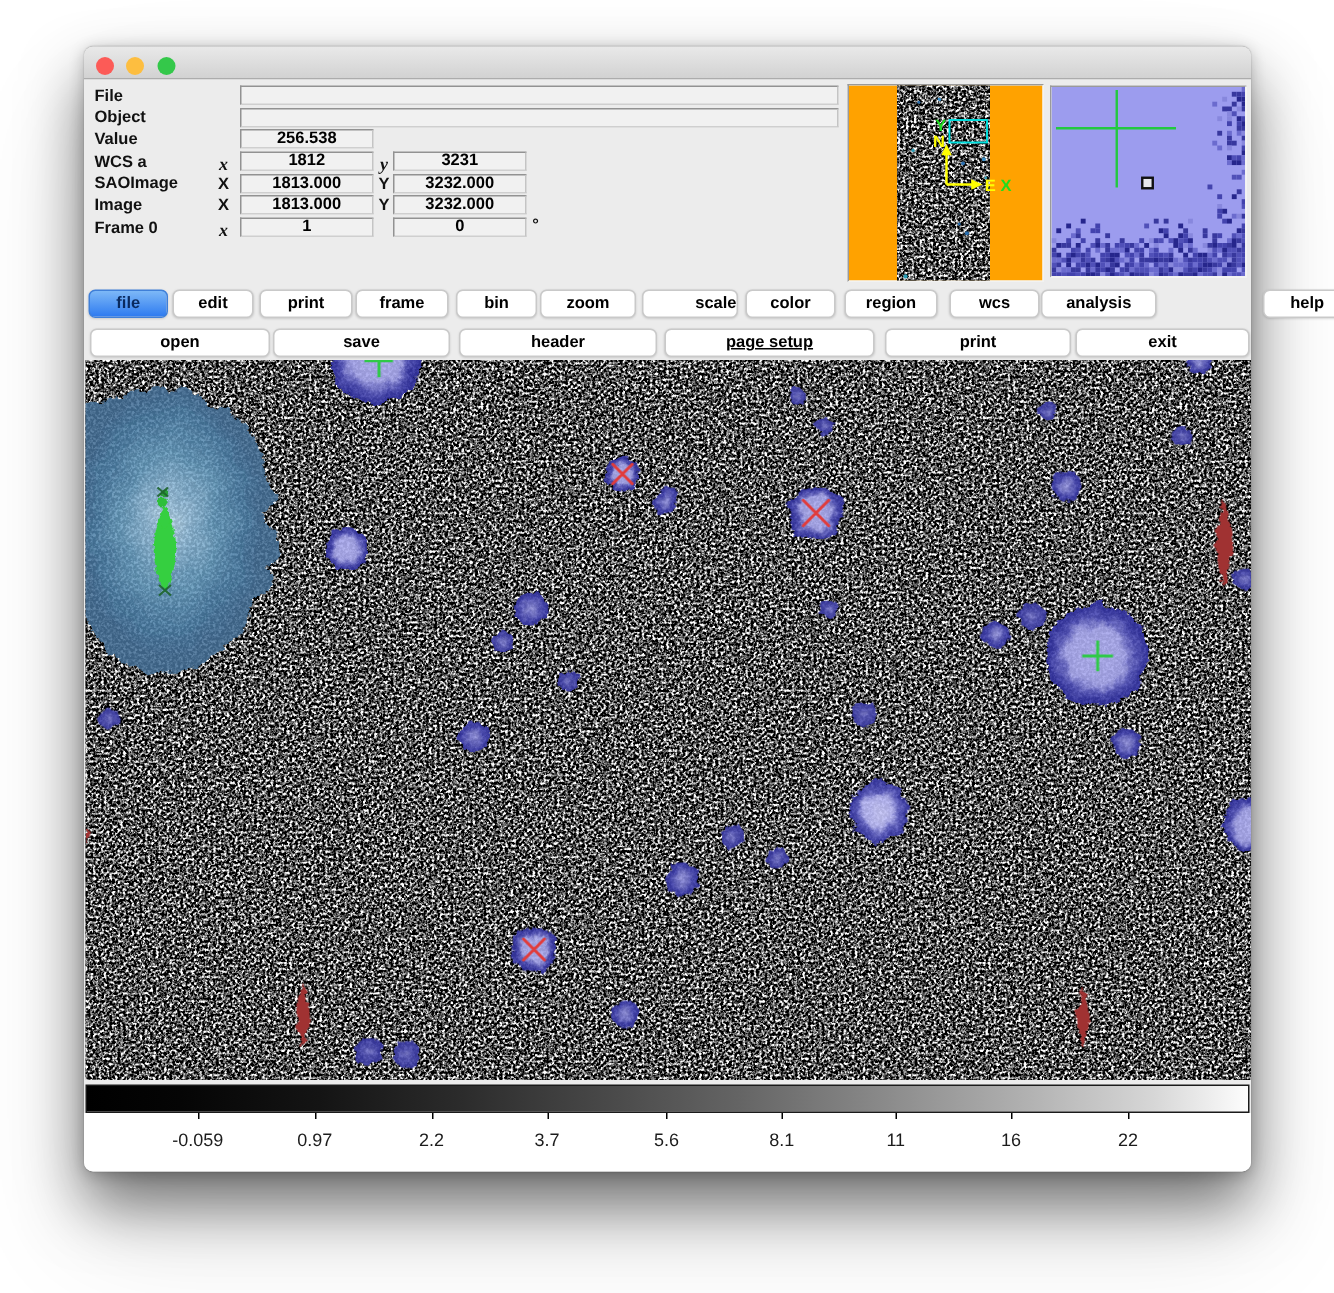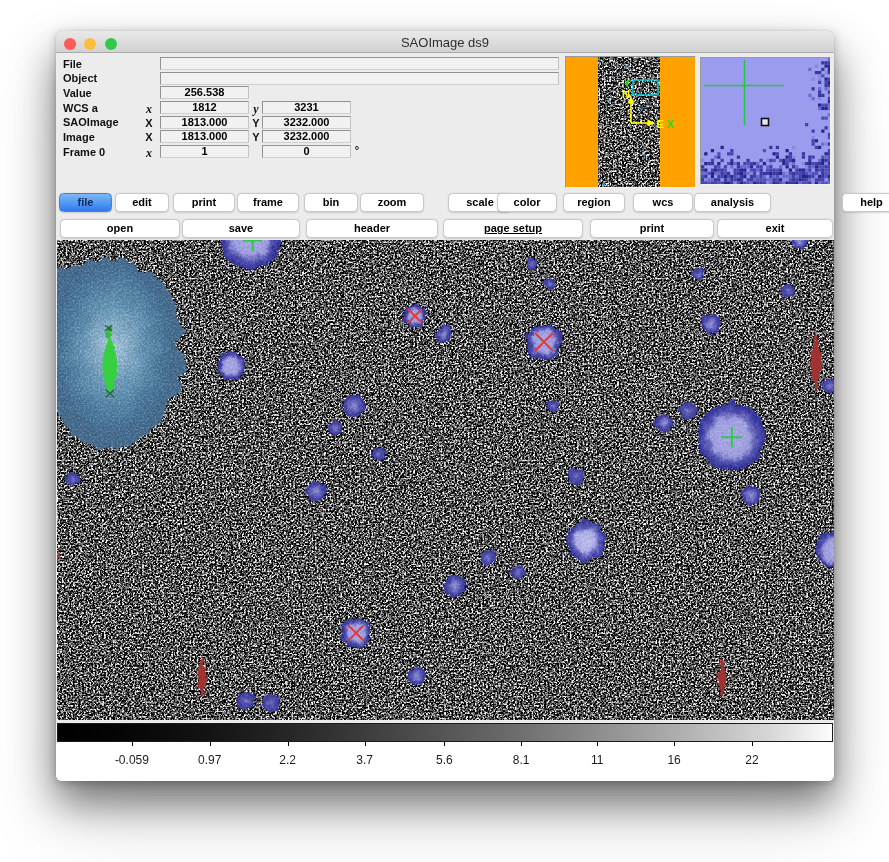--- a/index.html
+++ b/index.html
@@ -26,29 +26,28 @@
 #cbot{position:absolute;left:56px;top:742px;width:778px;height:39px;background:#ffffff;border-radius:0 0 6px 6px;}
 .cbl{position:absolute;top:753px;width:60px;text-align:center;font-size:12px;color:#1c1c1c;}
 .tick{position:absolute;top:742px;width:1px;height:4px;background:#000;}
 </style></head>
 <body>
 <div id="win"></div>
 <div id="tbar" style="position:absolute;left:56px;top:31px;width:778px;">
     <span class="tl" style="left:7.5px;background:#fc5b57;"></span>
     <span class="tl" style="left:28px;background:#fdbe40;"></span>
     <span class="tl" style="left:48.5px;background:#34c84a;"></span>
-    <div id="title">SAOImage ds9</div>
 </div>
 <div class="btn act" style="left:59px;top:193px;width:51px;">file</div>
 <div class="btn" style="left:115px;top:193px;width:52px;">edit</div>
 <div class="btn" style="left:173px;top:193px;width:60px;">print</div>
 <div class="btn" style="left:237px;top:193px;width:60px;">frame</div>
 <div class="btn" style="left:304px;top:193px;width:52px;">bin</div>
 <div class="btn" style="left:360px;top:193px;width:62px;">zoom</div>
-<div class="btn" style="left:448px;top:193px;width:62px;">scale</div>
+<div class="btn" style="left:428px;top:193px;width:62px;text-align:right;">scale</div>
 <div class="btn" style="left:497px;top:193px;width:58px;">color</div>
 <div class="btn" style="left:563px;top:193px;width:60px;">region</div>
 <div class="btn" style="left:633px;top:193px;width:58px;">wcs</div>
 <div class="btn" style="left:694px;top:193px;width:75px;">analysis</div>
 <div class="btn" style="left:802px;top:193px;width:57px;margin-left:40px;">help</div>
 <div class="btn" style="left:60px;top:219px;width:118px;">open</div>
 <div class="btn" style="left:182px;top:219px;width:116px;">save</div>
 <div class="btn" style="left:306px;top:219px;width:130px;">header</div>
 <div class="btn" style="left:443px;top:219px;width:138px;text-decoration:underline;">page setup</div>
 <div class="btn" style="left:590px;top:219px;width:122px;">print</div>

